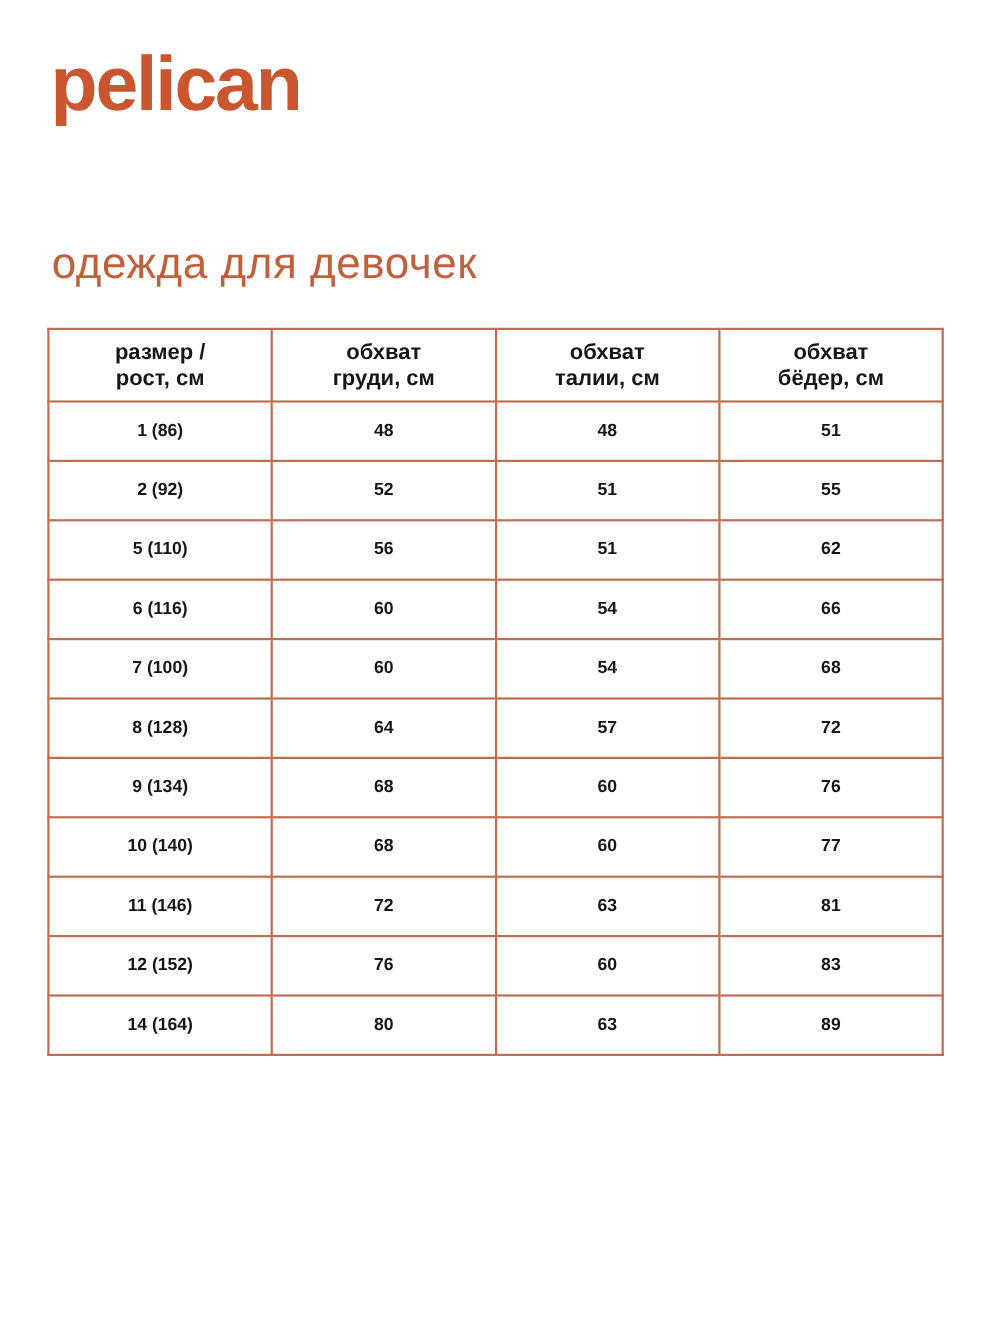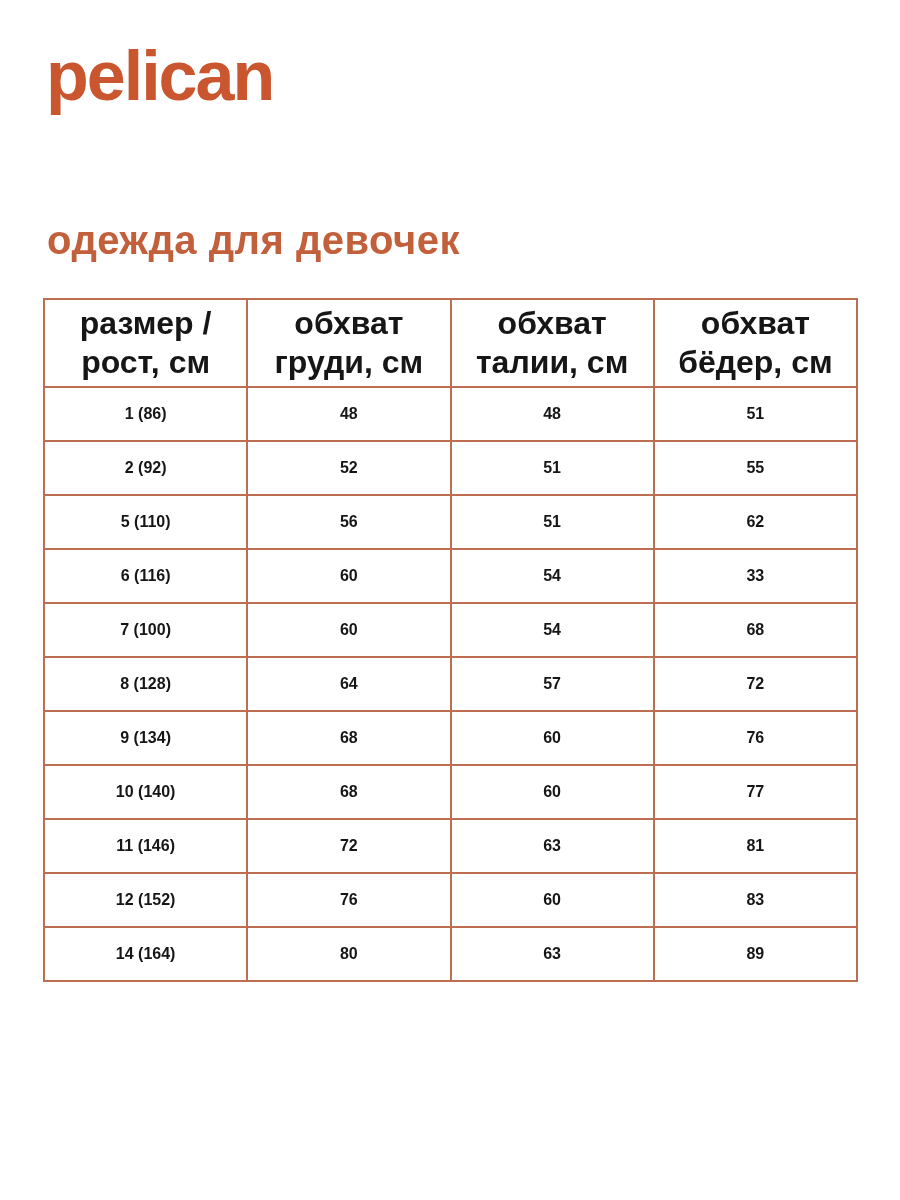--- a/index.html
+++ b/index.html
@@ -28,21 +28,21 @@
     font-size: 70px;
     font-weight: bold;
     letter-spacing: -2px;
     color: var(--brand-orange);
   }
   .heading {
     position: absolute;
     left: 47px;
     top: 218px;
     font-size: 40px;
-    font-weight: bold;
+    font-weight: normal;
     letter-spacing: 0.5px;
     color: var(--heading-orange);
   }
   table.size-table {
     position: absolute;
     left: 43px;
     top: 298px;
     width: 815px;
     border-collapse: collapse;
     table-layout: fixed;
@@ -50,21 +50,21 @@
   }
   .size-table th,
   .size-table td {
     border: 2px solid var(--table-border);
     text-align: center;
     vertical-align: middle;
     font-weight: bold;
   }
   .size-table th {
     height: 66px;
-    font-size: 32px;
+    font-size: 20px;
     line-height: 1.22;
     padding: 4px 4px;
     text-align: center;
   }
   .size-table td {
     height: 54px;
     font-size: 16px;
   }
   .hdr-line { display: block; }
 </style>
@@ -114,21 +114,21 @@
       <tr>
         <td>5 (110)</td>
         <td>56</td>
         <td>51</td>
         <td>62</td>
       </tr>
       <tr>
         <td>6 (116)</td>
         <td>60</td>
         <td>54</td>
-        <td>33</td>
+        <td>66</td>
       </tr>
       <tr>
         <td>7 (100)</td>
         <td>60</td>
         <td>54</td>
         <td>68</td>
       </tr>
       <tr>
         <td>8 (128)</td>
         <td>64</td>

